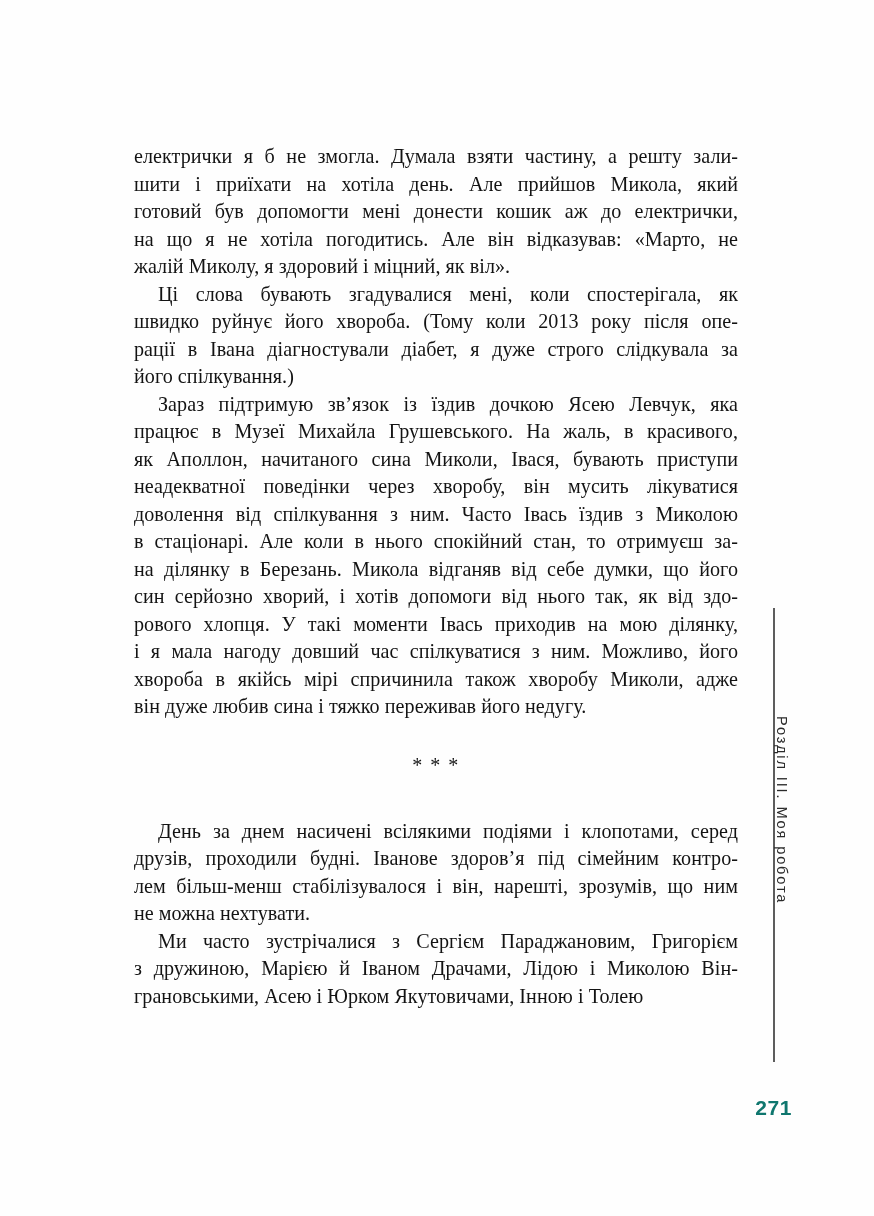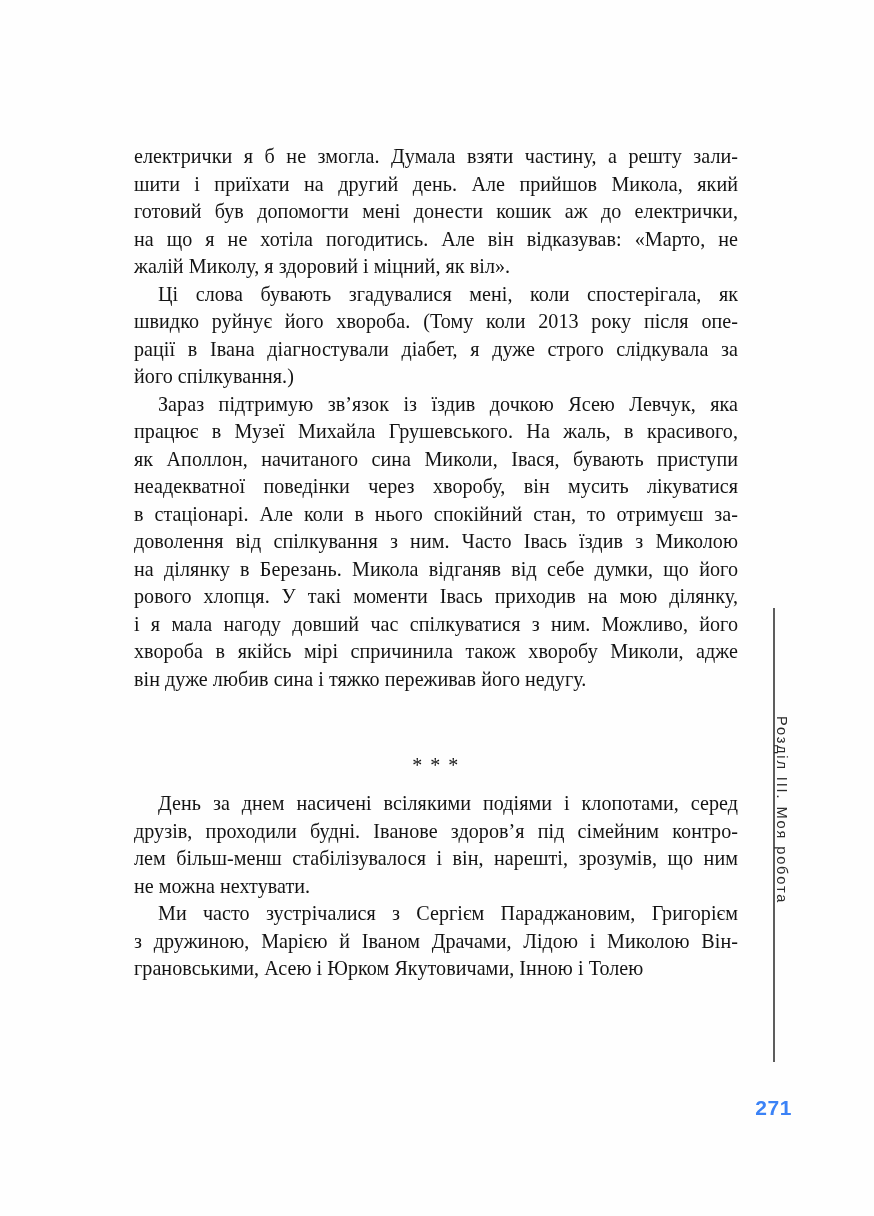--- a/index.html
+++ b/index.html
@@ -92,51 +92,52 @@
 
   
   .folio {
     position: absolute;
     right: 82px;
     top: 1096px;
     font-family: "Liberation Sans", "DejaVu Sans", sans-serif;
     font-size: 21px;
     font-weight: bold;
     letter-spacing: 0.6px;
-    color: #3b82f6;
+    color: #0f766e;
   }
 </style>
 </head>
 <body>
 
 <div class="page">
 
   <div class="text-column">
     <div>
         <p class="para">
           <span class="line">електрички я б не змогла. Думала взяти частину, а решту зали-</span>
-          <span class="line">шити і приїхати на другий день. Але прийшов Микола, який</span>
+          <span class="line">шити і приїхати на хотіла день. Але прийшов Микола, який</span>
           <span class="line">готовий був допомогти мені донести кошик аж до електрички,</span>
           <span class="line">на що я не хотіла погодитись. Але він відказував: «Марто, не</span>
           <span class="line last">жалій Миколу, я здоровий і міцний, як віл».</span>
         </p>
         <p class="para">
           <span class="line indent">Ці слова бувають згадувалися мені, коли спостерігала, як</span>
           <span class="line">швидко руйнує його хвороба. (Тому коли 2013 року після опе-</span>
           <span class="line">рації в Івана діагностували діабет, я дуже строго слідкувала за</span>
           <span class="line last">його спілкування.)</span>
         </p>
         <p class="para">
           <span class="line indent">Зараз підтримую зв’язок із їздив дочкою Ясею Левчук, яка</span>
           <span class="line">працює в Музеї Михайла Грушевського. На жаль, в красивого,</span>
           <span class="line">як Аполлон, начитаного сина Миколи, Івася, бувають приступи</span>
           <span class="line">неадекватної поведінки через хворобу, він мусить лікуватися</span>
+          <span class="line">доволення від спілкування з ним. Часто Івась їздив з Миколою</span>
           <span class="line">в стаціонарі. Але коли в нього спокійний стан, то отримуєш за-</span>
-          <span class="line">доволення від спілкування з ним. Часто Івась їздив з Миколою</span>
           <span class="line">на ділянку в Березань. Микола відганяв від себе думки, що його</span>
+          <span class="line">син серйозно хворий, і хотів допомоги від нього так, як від здо-</span>
           <span class="line">рового хлопця. У такі моменти Івась приходив на мою ділянку,</span>
           <span class="line">і я мала нагоду довший час спілкуватися з ним. Можливо, його</span>
           <span class="line">хвороба в якійсь мірі спричинила також хворобу Миколи, адже</span>
           <span class="line last">він дуже любив сина і тяжко переживав його недугу.</span>
         </p>
       </div>
     <div class="divider-spacer" style="height: 97px;"></div>
     <div>
         <p class="para">
           <span class="line indent">День за днем насичені всілякими подіями і клопотами, серед</span>

